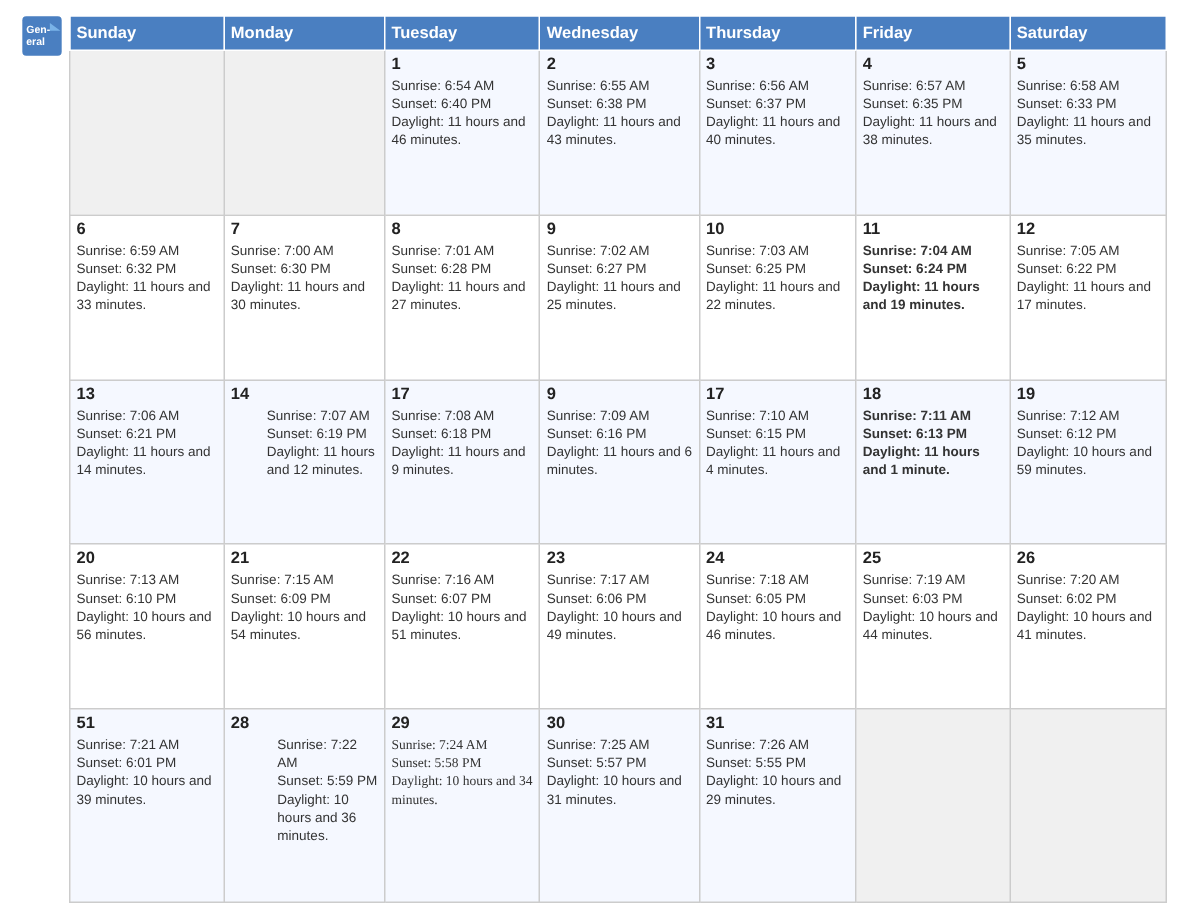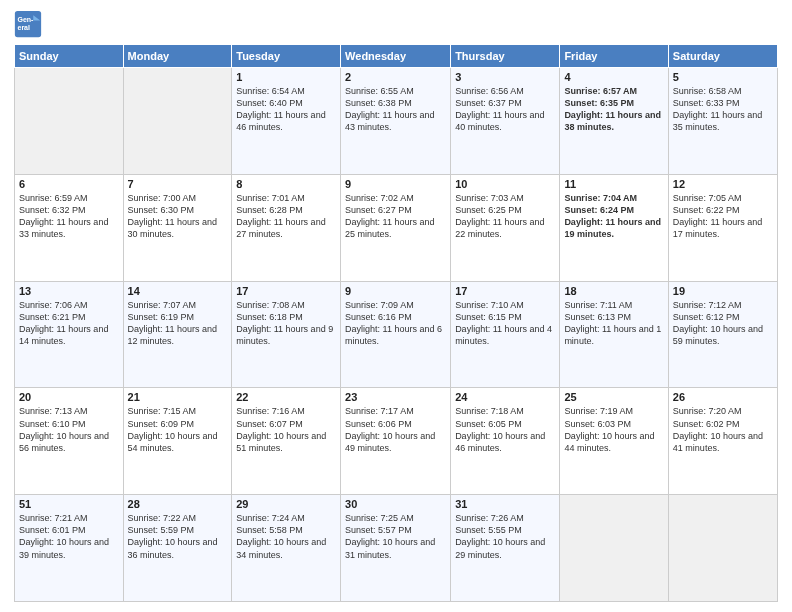--- a/index.html
+++ b/index.html
@@ -8,21 +8,21 @@
       height: 612px;
       font-family: Arial, sans-serif;
       background: #fff;
       overflow: hidden;
     }
     .page {
       width: 792px;
       height: 612px;
       padding: 10px 14px 10px 14px;
       display: flex;
-      flex-direction: column;
+      flex-direction: row;
     }
     .header {
       display: flex;
       justify-content: space-between;
       align-items: flex-start;
       margin-bottom: 6px;
     }
     .logo {
       display: flex;
       align-items: center;
@@ -145,21 +145,21 @@
 Daylight: 11 hours and 43 minutes.</div>
           </td>
           <td>
             <span class="day-num">3</span>
             <div class="cell-text" style="white-space: pre-line;">Sunrise: 6:56 AM
 Sunset: 6:37 PM
 Daylight: 11 hours and 40 minutes.</div>
           </td>
           <td>
             <span class="day-num">4</span>
-            <div class="cell-text" style="white-space: pre-line; font-weight: bold;">Sunrise: 6:57 AM
+            <div class="cell-text" style="white-space: pre-line;">Sunrise: 6:57 AM
 Sunset: 6:35 PM
 Daylight: 11 hours and 38 minutes.</div>
           </td>
           <td>
             <span class="day-num">5</span>
             <div class="cell-text" style="white-space: pre-line;">Sunrise: 6:58 AM
 Sunset: 6:33 PM
 Daylight: 11 hours and 35 minutes.</div>
           </td>
         </tr>
@@ -209,21 +209,21 @@
         </tr>
         <tr>
           <td>
             <span class="day-num">13</span>
             <div class="cell-text" style="white-space: pre-line;">Sunrise: 7:06 AM
 Sunset: 6:21 PM
 Daylight: 11 hours and 14 minutes.</div>
           </td>
           <td>
             <span class="day-num">14</span>
-            <div class="cell-text" style="white-space: pre-line;">Sunrise: 7:07 AM
+            <div class="cell-text" style="white-space: pre-line; margin-left: 24px;">Sunrise: 7:07 AM
 Sunset: 6:19 PM
 Daylight: 11 hours and 12 minutes.</div>
           </td>
           <td>
             <span class="day-num">17</span>
             <div class="cell-text" style="white-space: pre-line;">Sunrise: 7:08 AM
 Sunset: 6:18 PM
 Daylight: 11 hours and 9 minutes.</div>
           </td>
           <td>
@@ -233,21 +233,21 @@
 Daylight: 11 hours and 6 minutes.</div>
           </td>
           <td>
             <span class="day-num">17</span>
             <div class="cell-text" style="white-space: pre-line;">Sunrise: 7:10 AM
 Sunset: 6:15 PM
 Daylight: 11 hours and 4 minutes.</div>
           </td>
           <td>
             <span class="day-num">18</span>
-            <div class="cell-text" style="white-space: pre-line;">Sunrise: 7:11 AM
+            <div class="cell-text" style="white-space: pre-line; font-weight: bold;">Sunrise: 7:11 AM
 Sunset: 6:13 PM
 Daylight: 11 hours and 1 minute.</div>
           </td>
           <td>
             <span class="day-num">19</span>
             <div class="cell-text" style="white-space: pre-line;">Sunrise: 7:12 AM
 Sunset: 6:12 PM
 Daylight: 10 hours and 59 minutes.</div>
           </td>
         </tr>
@@ -297,27 +297,27 @@
         </tr>
         <tr>
           <td>
             <span class="day-num">51</span>
             <div class="cell-text" style="white-space: pre-line;">Sunrise: 7:21 AM
 Sunset: 6:01 PM
 Daylight: 10 hours and 39 minutes.</div>
           </td>
           <td>
             <span class="day-num">28</span>
-            <div class="cell-text" style="white-space: pre-line;">Sunrise: 7:22 AM
+            <div class="cell-text" style="white-space: pre-line; margin-left: 31px;">Sunrise: 7:22 AM
 Sunset: 5:59 PM
 Daylight: 10 hours and 36 minutes.</div>
           </td>
           <td>
             <span class="day-num">29</span>
-            <div class="cell-text" style="white-space: pre-line;">Sunrise: 7:24 AM
+            <div class="cell-text" style="white-space: pre-line; font-family: Liberation Serif, serif;">Sunrise: 7:24 AM
 Sunset: 5:58 PM
 Daylight: 10 hours and 34 minutes.</div>
           </td>
           <td>
             <span class="day-num">30</span>
             <div class="cell-text" style="white-space: pre-line;">Sunrise: 7:25 AM
 Sunset: 5:57 PM
 Daylight: 10 hours and 31 minutes.</div>
           </td>
           <td>

